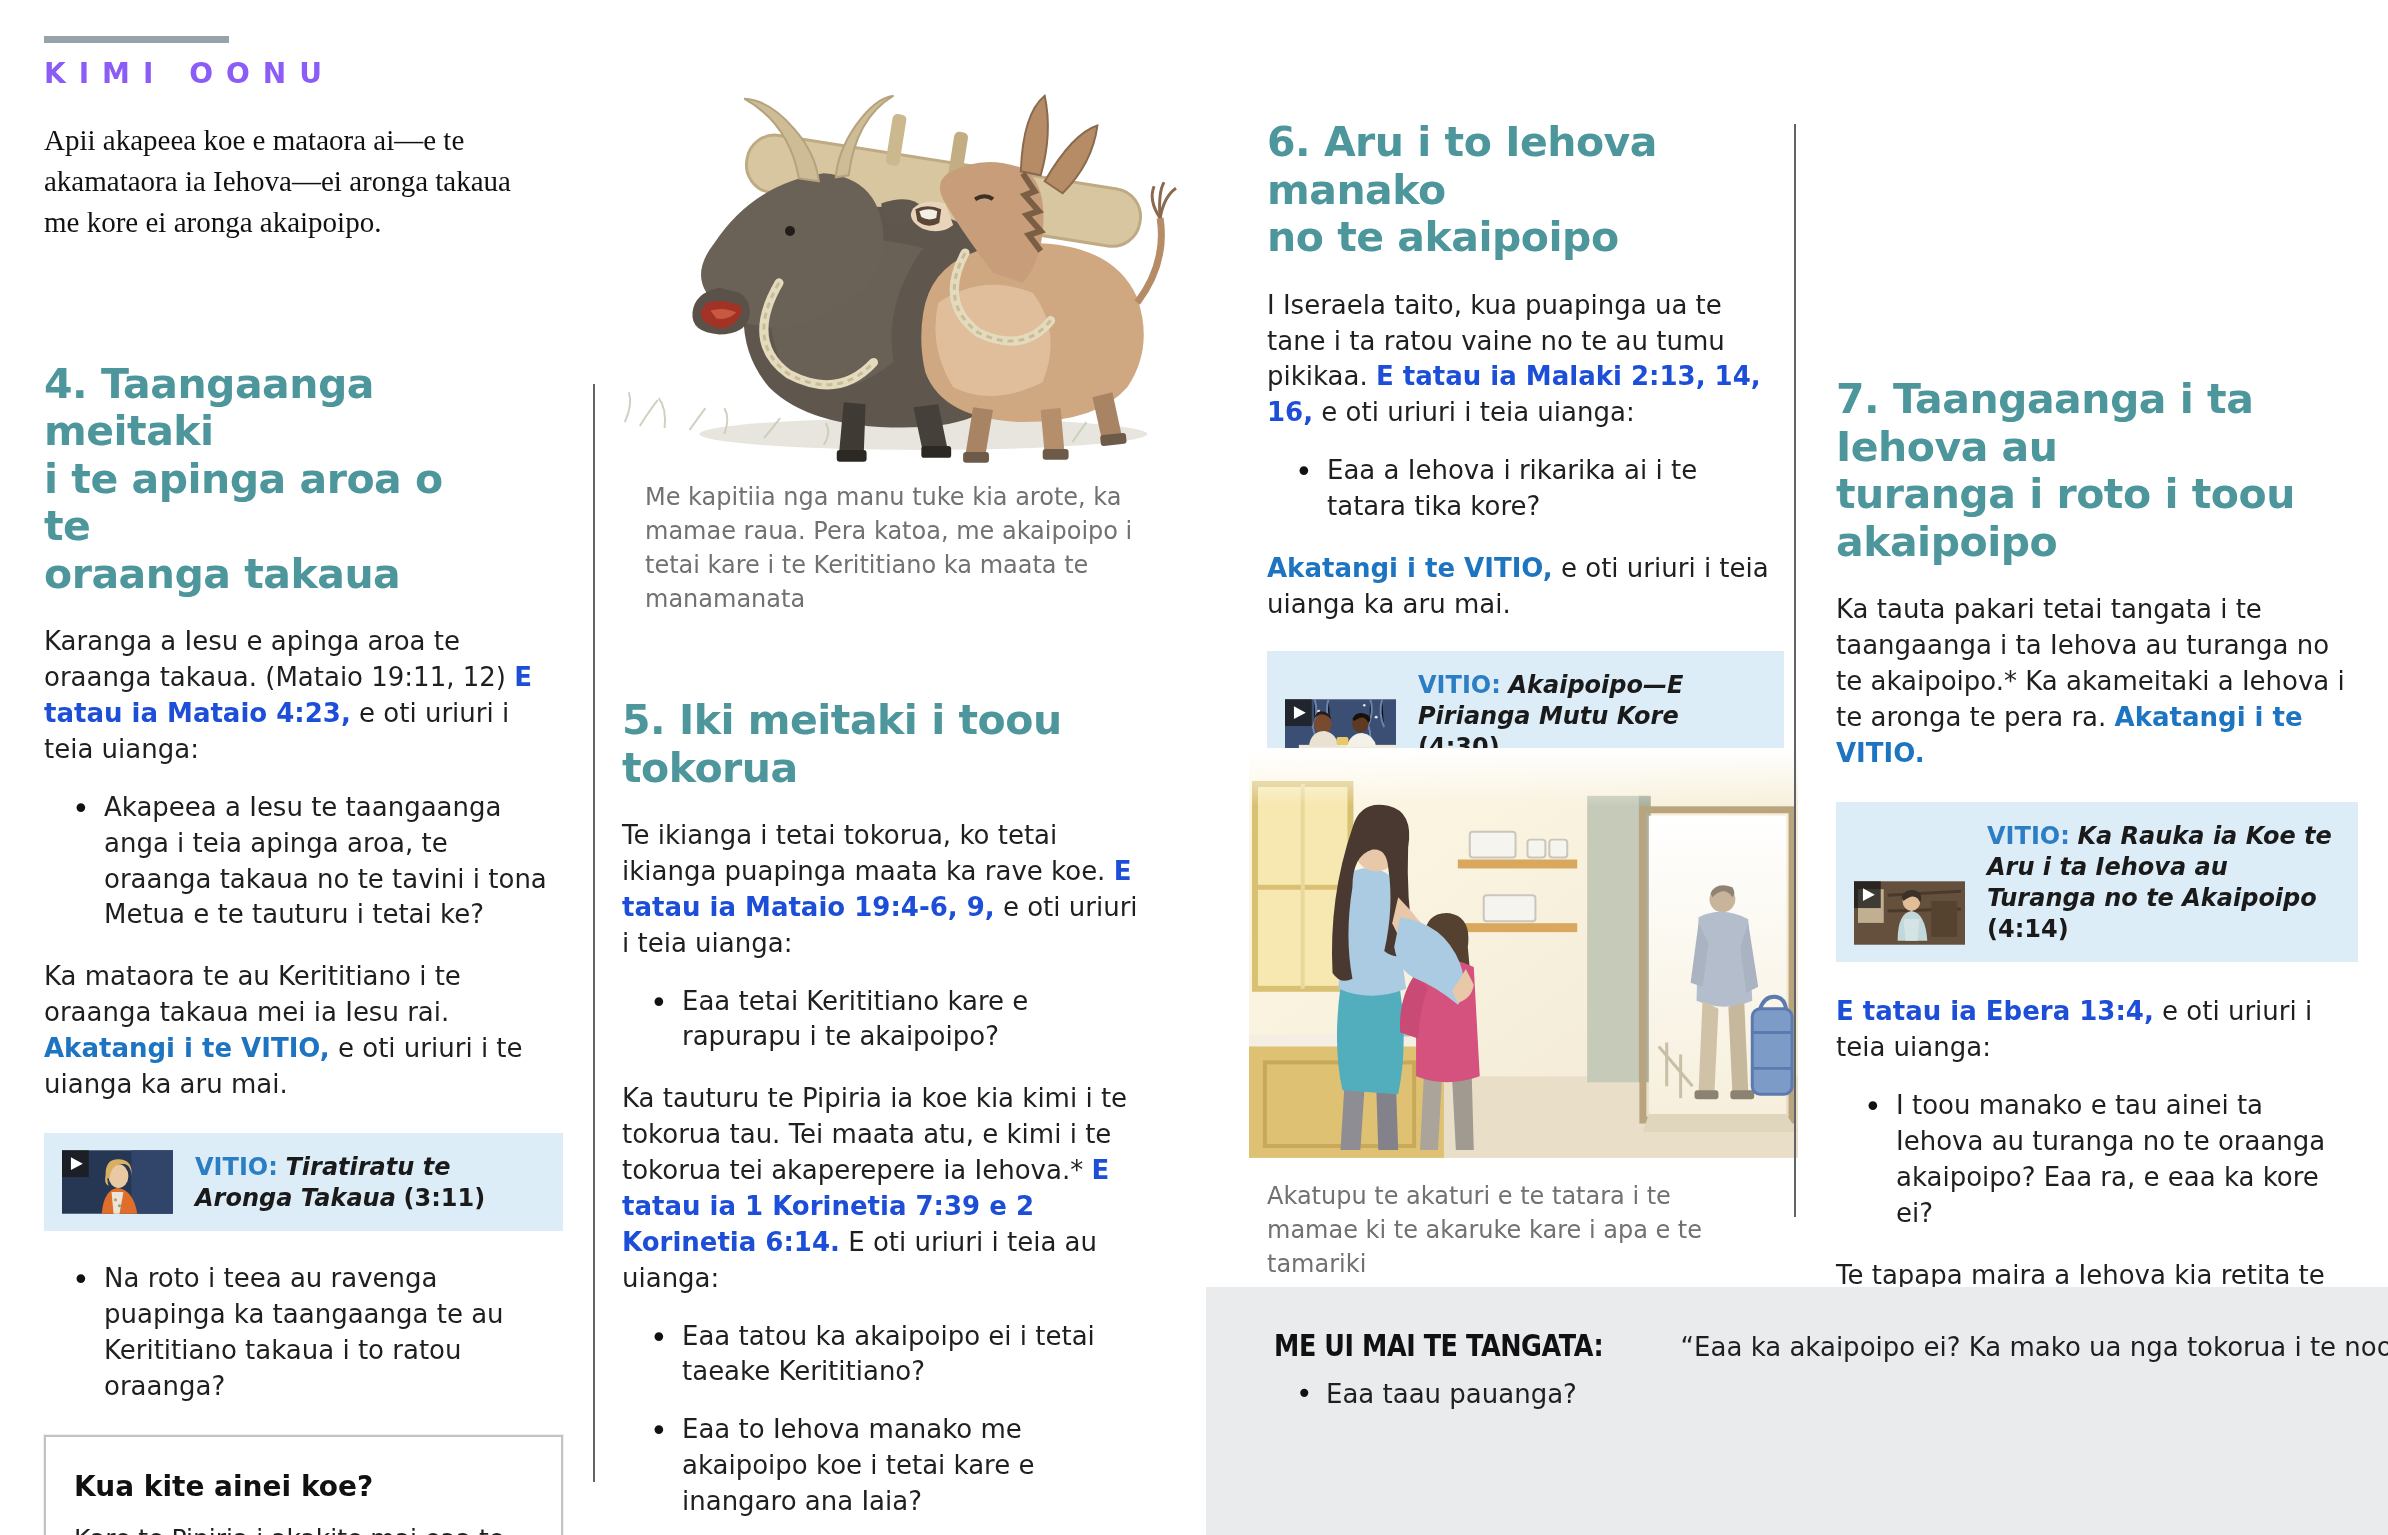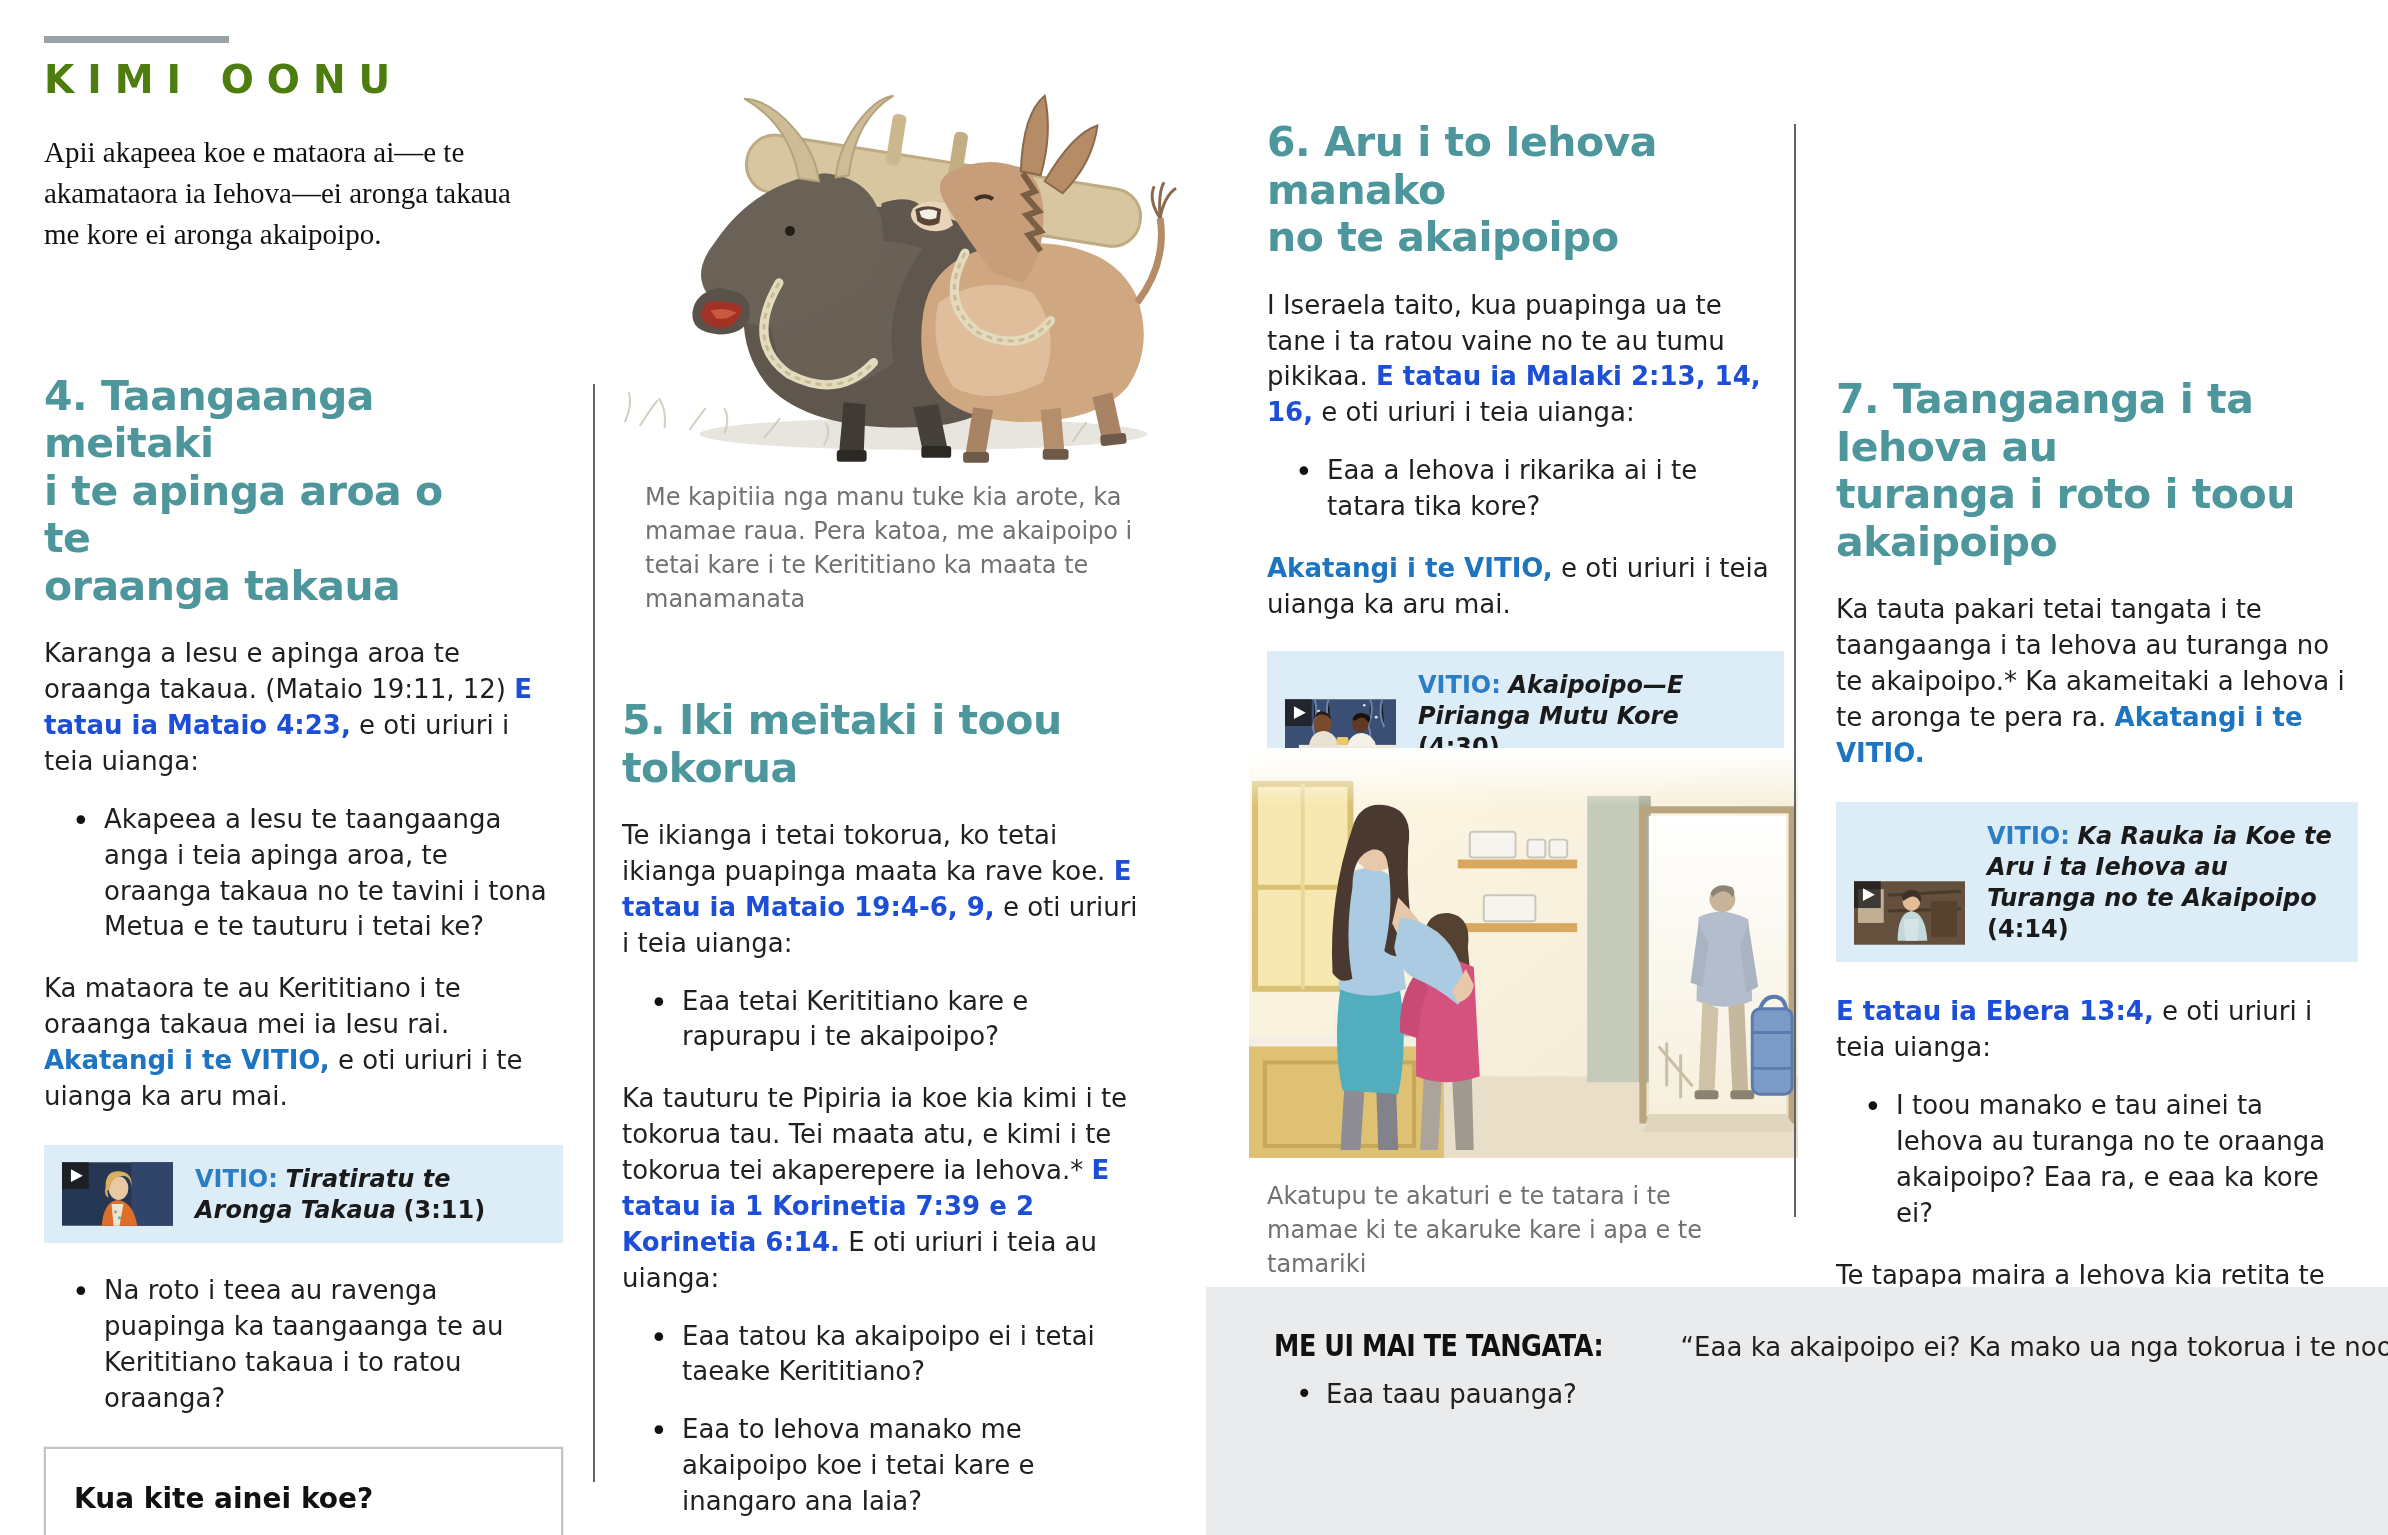--- a/index.html
+++ b/index.html
@@ -4,21 +4,21 @@
 <style>
   html,body{margin:0;padding:0;}
   body{
     width:2388px;height:1535px;position:relative;background:#ffffff;
     font-family:"DejaVu Sans","Liberation Sans",sans-serif;color:#1f1f1f;
     overflow:hidden;-webkit-font-smoothing:antialiased;
   }
   .col{position:absolute;}
   .body-text{font-size:26px;line-height:1.38;color:#1f1f1f;}
   .kicker-bar{width:185px;height:7px;background:#98a2a9;}
-  .kicker{margin-top:14px;font-size:39px;font-weight:700;letter-spacing:13px;color:#4d7c0f;}
+  .kicker{margin-top:14px;font-size:28px;font-weight:700;letter-spacing:13px;color:#8b5cf6;}
   .intro{margin-top:30px;width:478px;font-family:"Liberation Serif","DejaVu Serif",serif;
          font-size:29px;line-height:1.42;color:#111;}
   h2.section-heading{
     margin:0;font-size:41px;line-height:1.16;font-weight:700;color:#4d969b;letter-spacing:-0.5px;
   }
   h2.section-heading span{display:block;}
   .para{margin:26px 0 0 0;}
   .scripture-ref{color:#1d4ed8;font-weight:700;}
   .video-link{color:#1d74c0;font-weight:700;}
   .bullet{position:relative;margin:22px 0 0 0;padding-left:60px;}

